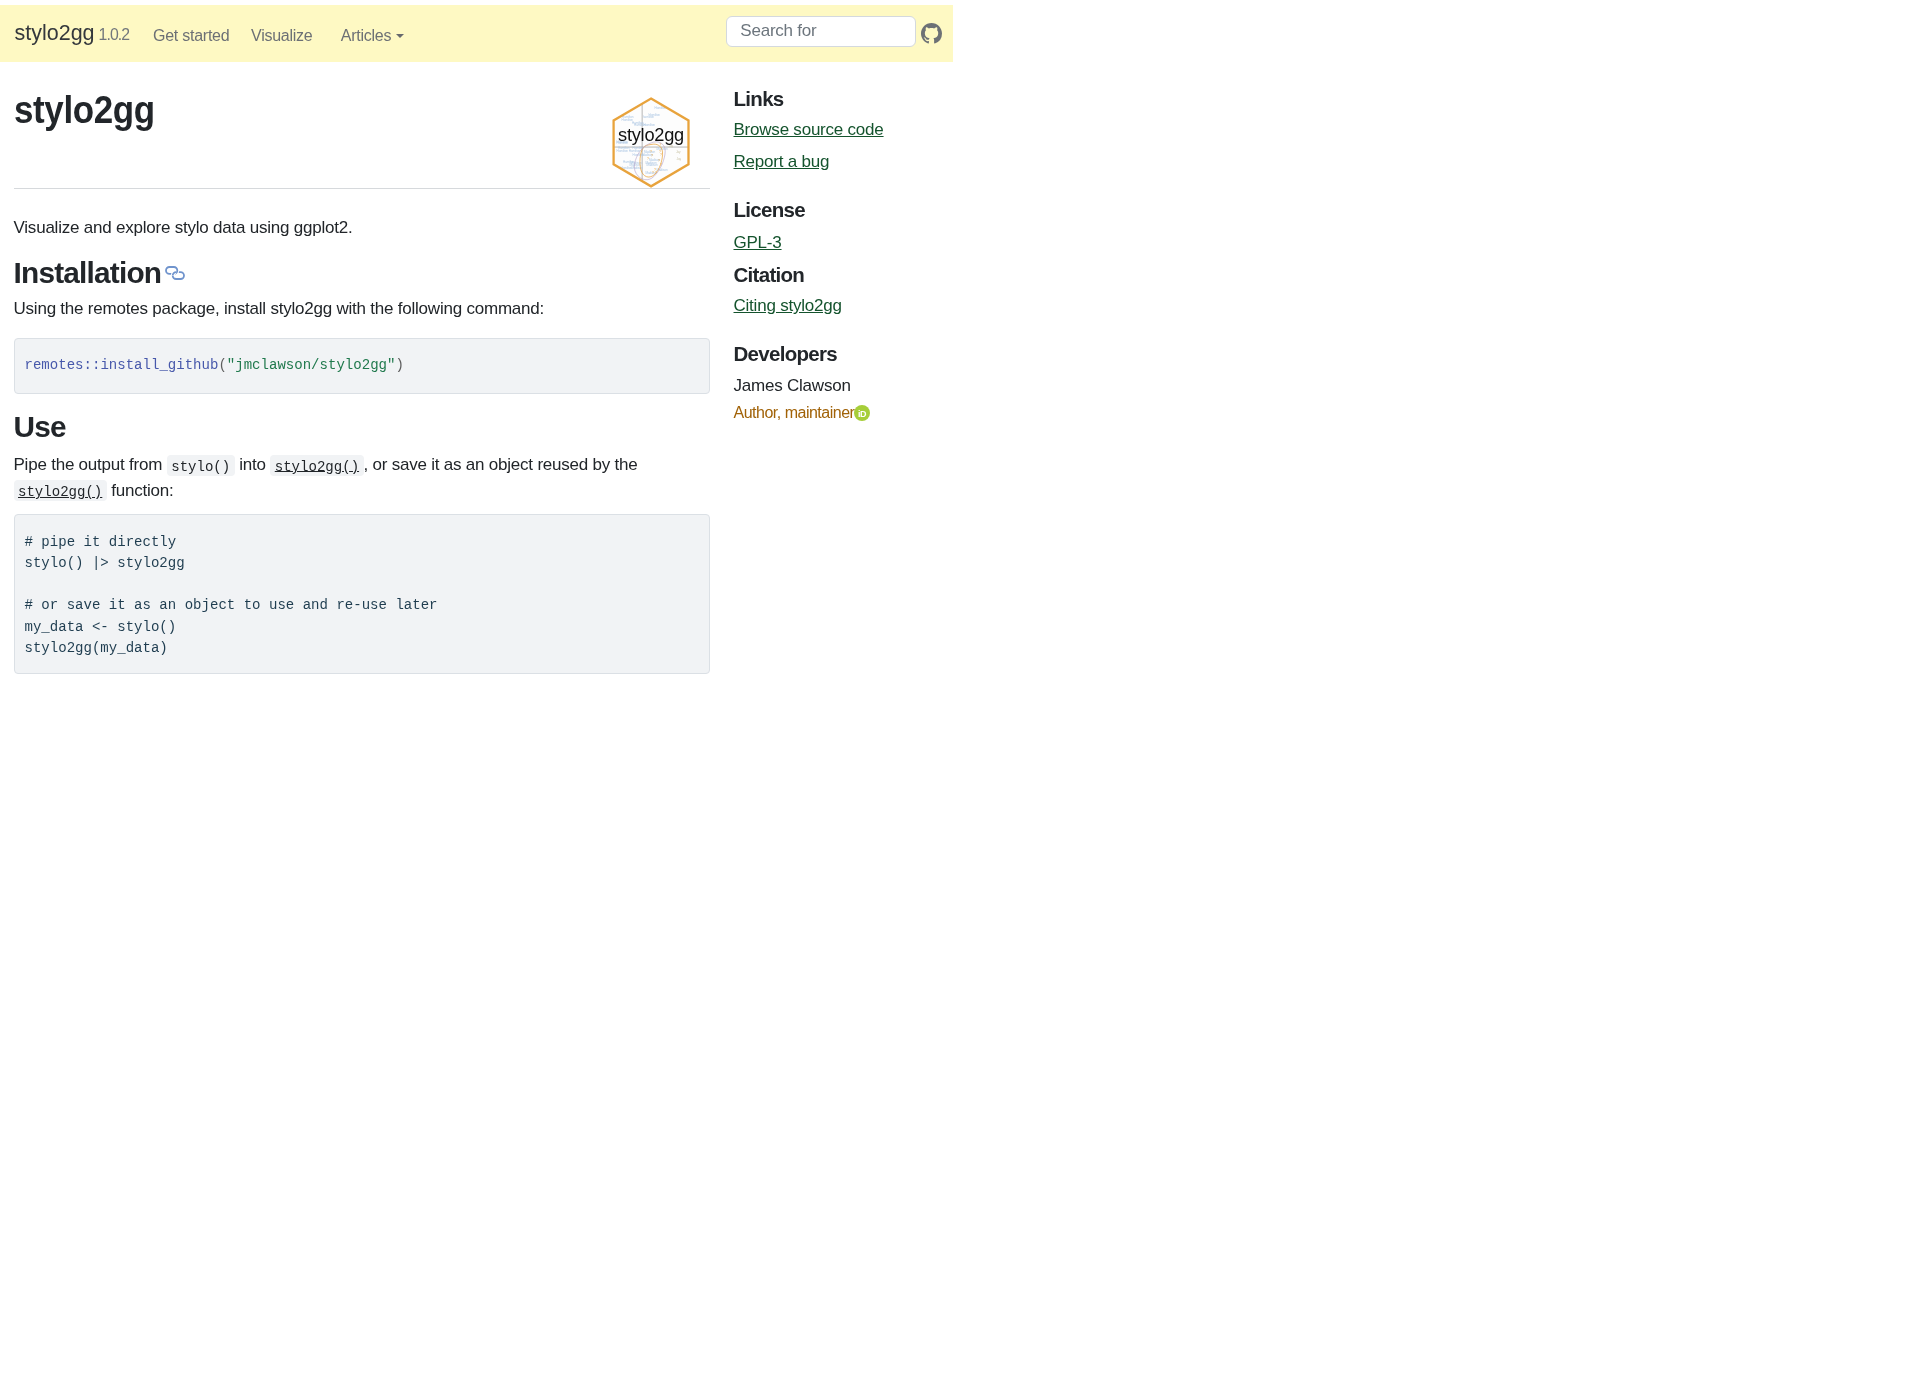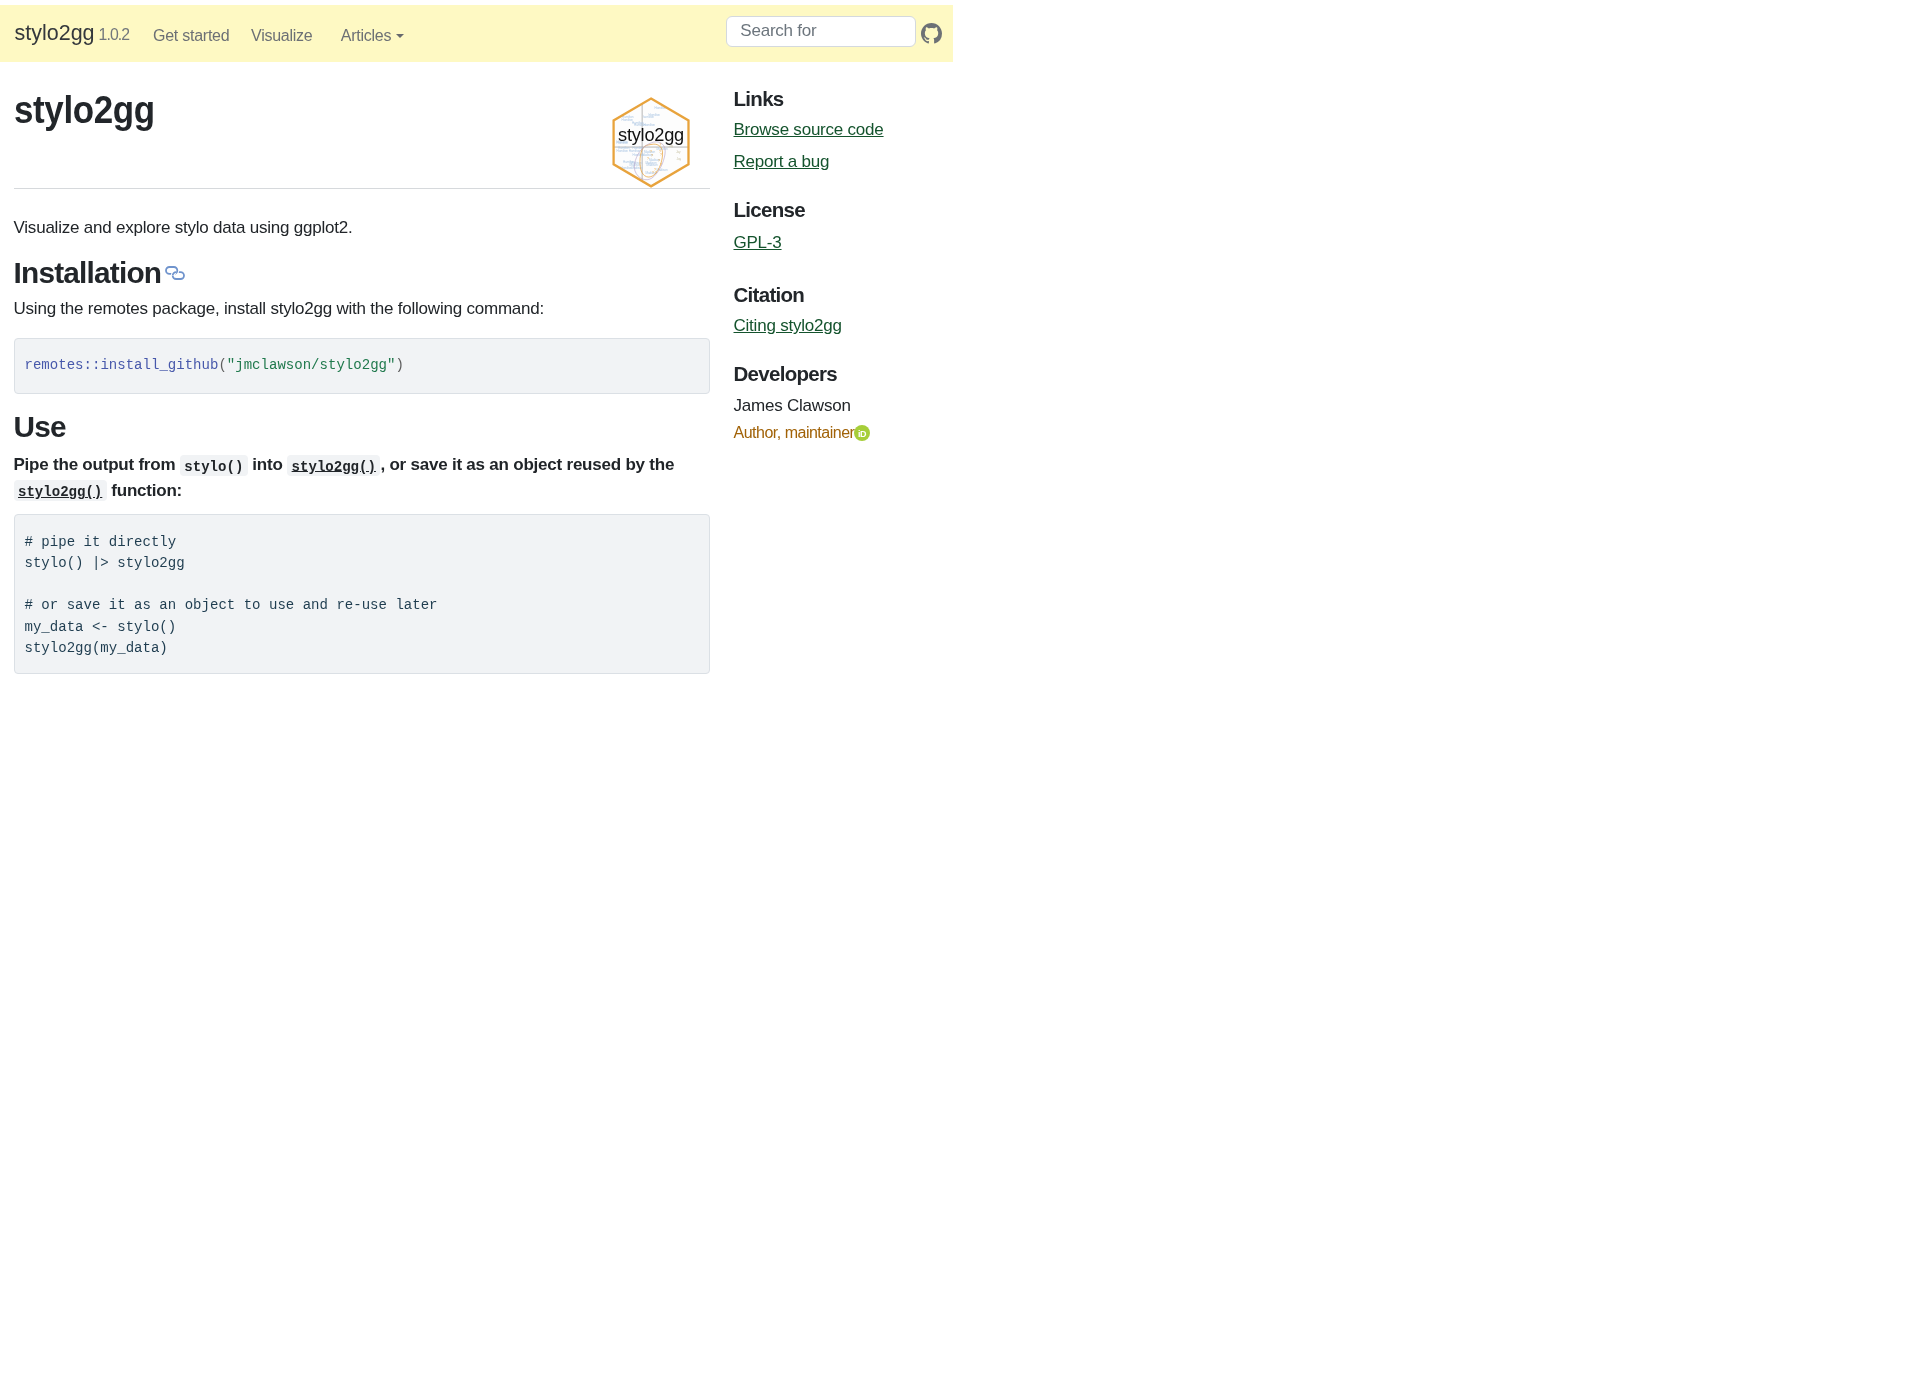--- a/index.html
+++ b/index.html
@@ -172,39 +172,39 @@
             <rect x="2" y="2" width="22.6" height="13.6" rx="6.8" stroke="#7094cd" stroke-width="3.6"></rect>
             <path d="M 22.2 12.4 A 6.8 6.8 0 0 0 15.4 19.2" stroke="#fff" stroke-width="7.6"></path>
             <path d="M 22.2 12.4 A 6.8 6.8 0 0 0 15.4 19.2" stroke="#7094cd" stroke-width="3.6"></path>
           </g>
         </svg></h2>
       <p style="margin:9.5px 0 0 0;">Using the remotes package, install stylo2gg with the following command:</p>
 
       <pre style="margin-top:18.5px;"><span class="tfu">remotes</span><span class="tfu">::</span><span class="tfu">install_github</span><span class="top">(</span><span class="tst">"jmclawson/stylo2gg"</span><span class="top">)</span></pre>
 
       <h2 style="margin-top:16.1px;">Use</h2>
-      <p style="margin:9.5px 0 0 0; line-height: 24.8px; font-weight: bold;">Pipe the output from <code class="inline">stylo()</code> into <code class="inline"><a class="codelink" href="#">stylo2gg()</a></code>, or save it as an object reused by the <code class="inline"><a class="codelink" href="#">stylo2gg()</a></code> function:</p>
+      <p style="margin:9.5px 0 0 0; line-height: 24.8px;">Pipe the output from <code class="inline">stylo()</code> into <code class="inline"><a class="codelink" href="#">stylo2gg()</a></code>, or save it as an object reused by the <code class="inline"><a class="codelink" href="#">stylo2gg()</a></code> function:</p>
 
       <pre style="margin-top:9px; line-height:21.25px; padding-top:17px; padding-bottom:14px;"># pipe it directly
 stylo() |&gt; stylo2gg
 
 # or save it as an object to use and re-use later
 my_data &lt;- stylo()
 stylo2gg(my_data)</pre>
 
       <h2 style="margin-top:19.5px;">Further details</h2>
     </main>
 
     <aside>
       <h2 style="margin-top:25.8px;">Links</h2>
       <p style="margin-top:9px;"><a href="#">Browse source code</a></p>
       <p style="margin-top:12px;"><a href="#">Report a bug</a></p>
       <h2 style="margin-top:25.5px;">License</h2>
       <p style="margin-top:11px;"><a href="#">GPL-3</a></p>
-      <h2 style="margin-top:30px;">Citation</h2>
+      <h2 style="margin-top:10px;">Citation</h2>
       <p style="margin-top:9.5px;"><a href="#">Citing stylo2gg</a></p>
       <h2 style="margin-top:25.5px;">Developers</h2>
       <p style="margin-top:10.5px;">James Clawson</p>
       <p class="dev-role" style="margin-top:7.5px;">Author, maintainer<span class="orcid"><svg width="16" height="16" viewBox="0 0 16 16">
             <circle cx="8" cy="8" r="8" fill="#a6ce39"></circle>
             <text x="8" y="11.5" text-anchor="middle" font-family="Liberation Sans, sans-serif" font-size="9" font-weight="bold" fill="#fff">iD</text>
           </svg></span></p>
     </aside>
   </div>
 

